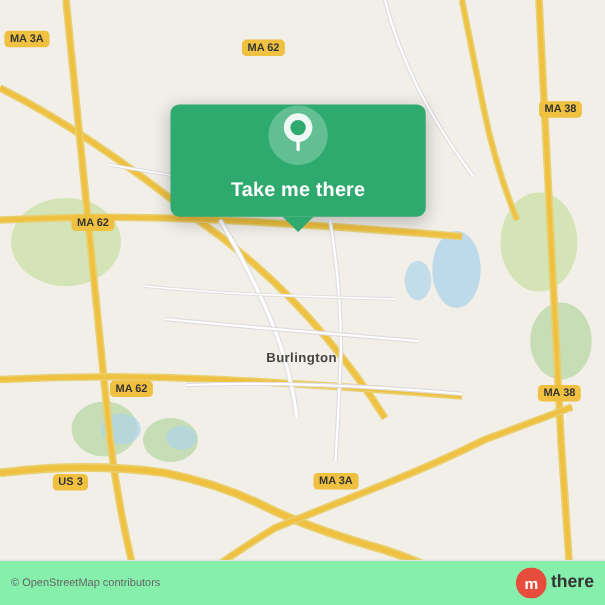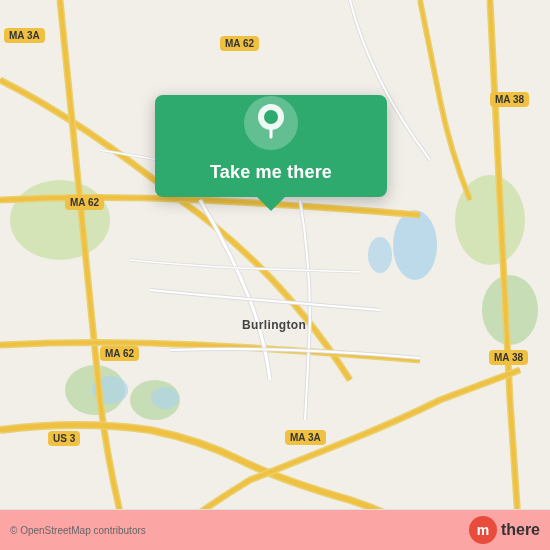--- a/index.html
+++ b/index.html
@@ -89,21 +89,21 @@
       border-right: 14px solid transparent;
       border-top: 14px solid #2eaa6e;
     }
 
     
     #bottom-bar {
       position: absolute;
       bottom: 0;
       left: 0;
       width: 100%;
-      background: #fca5a5;
+      background: #86efac;
       padding: 6px 10px 6px 10px;
       display: flex;
       align-items: center;
       justify-content: space-between;
       z-index: 20;
       border-top: 1px solid #e0e0e0;
     }
 
     #bottom-left {
       display: flex;

